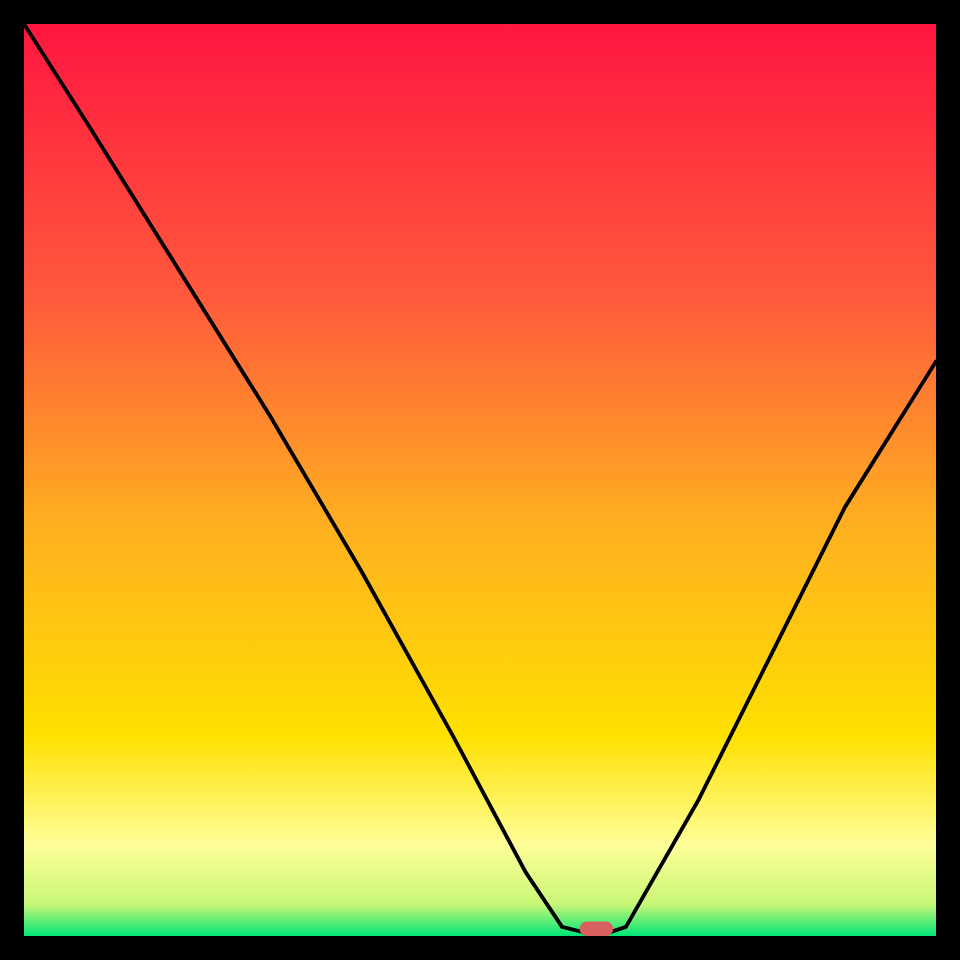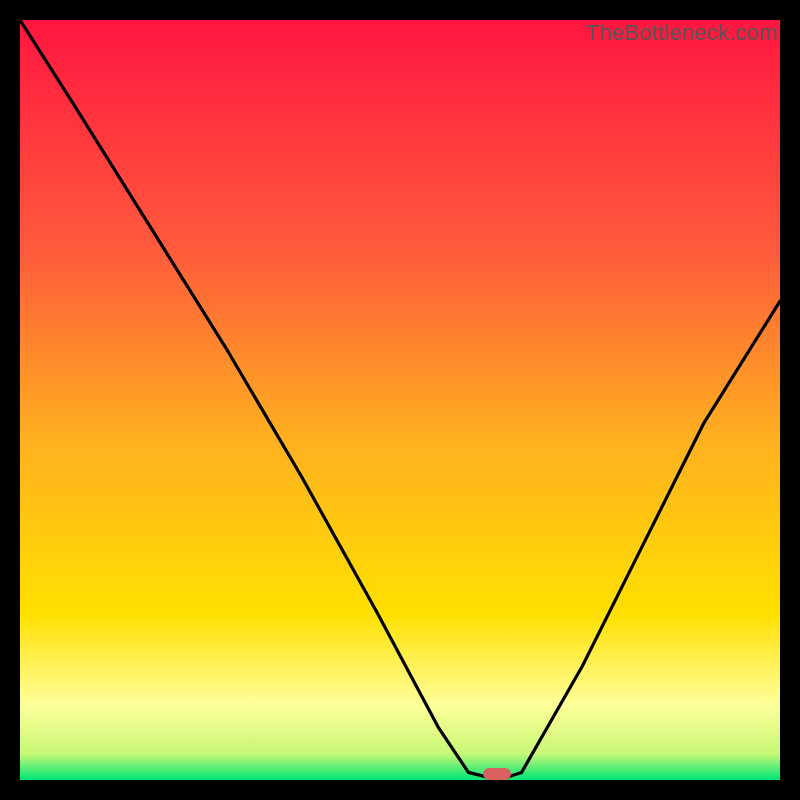--- a/index.html
+++ b/index.html
@@ -71,21 +71,20 @@
           <stop offset="55%" stop-color="#ffb020"></stop>
           <stop offset="78%" stop-color="#ffe000"></stop>
           <stop offset="90%" stop-color="#ffff99"></stop>
           <stop offset="96.5%" stop-color="#c8f776"></stop>
           <stop offset="100%" stop-color="#00e676"></stop>
         </linearGradient>
       </defs>
       <rect x="0" y="0" width="760" height="760" fill="url(#bg-grad)"></rect>
     </svg>
 
-    <div class="watermark">TheBottleneck.com</div>
 
     <svg class="curve" viewBox="0 0 760 760" preserveAspectRatio="none">
       <path id="curve-path" fill="none" stroke="#000" stroke-width="3.2" stroke-linejoin="round" stroke-linecap="round" d="M0.0 0.0 L53.2 83.6 L129.2 205.2 L205.2 326.8 L281.2 456.0 L357.2 592.8 L418.0 706.8 L448.4 752.4 L478.8 760.0 L501.6 752.4 L562.4 646.0 L623.2 524.4 L684.0 402.8 L760.0 281.2"></path>
     </svg>
 
     <div class="marker" id="marker" style="left: 462.52px; top: 747.92px;"></div>
   </div>
 </div>
 
 </body></html>

